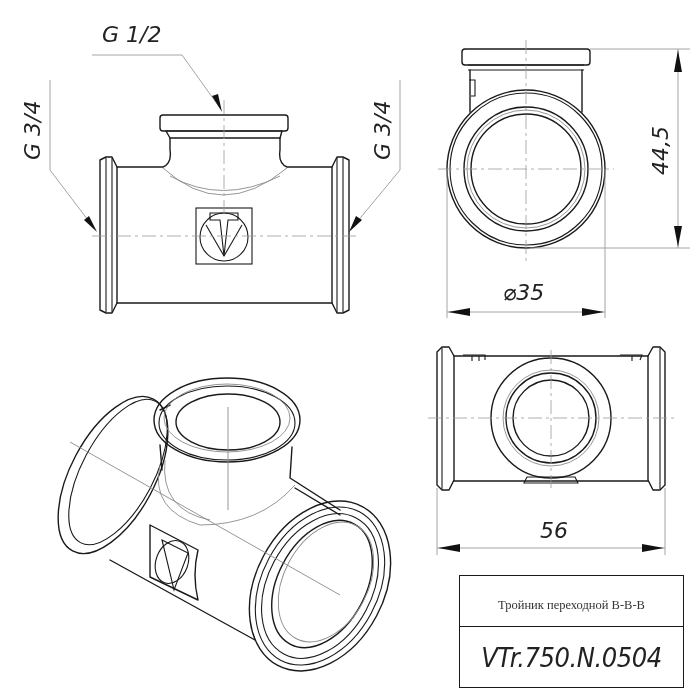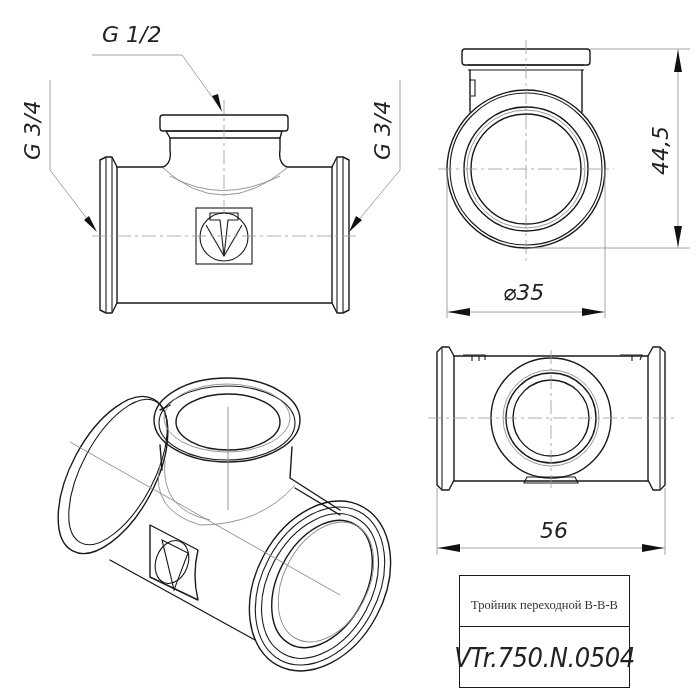--- a/index.html
+++ b/index.html
@@ -5,21 +5,21 @@
   html, body { margin: 0; padding: 0; background: #ffffff; }
   body { width: 700px; height: 700px; position: relative; overflow: hidden; }
   #drawing { position: absolute; left: 0; top: 0; width: 700px; height: 700px; }
   .ol { fill: none; stroke: #1a1a1a; stroke-width: 1.4; stroke-linejoin: round; stroke-linecap: round; }
   .ol2 { fill: none; stroke: #1a1a1a; stroke-width: 1.1; }
   .thin { fill: none; stroke: #8a8a8a; stroke-width: 0.9; }
   .cl { fill: none; stroke: #9a9a9a; stroke-width: 0.8; stroke-dasharray: 14 4 3 4; }
   .dim { fill: none; stroke: #9a9a9a; stroke-width: 0.9; }
   .arrow { fill: #111; stroke: none; }
   .dimtxt { font-family: "DejaVu Sans", sans-serif; font-style: italic; font-size: 22px; fill: #222; }
-  .title-block { position: absolute; left: 459px; top: 575px; width: 171px; height: 113px;
+  .title-block { position: absolute; left: 459px; top: 575px; width: 225px; height: 113px;
                  border: 1.6px solid #1a1a1a; box-sizing: border-box; background: #fff; }
   .tb-name { height: 51px; border-bottom: 1.6px solid #1a1a1a; box-sizing: border-box;
              display: flex; align-items: center; justify-content: center;
              font-family: "Liberation Serif", serif; font-size: 12.5px; color: #333; padding-top: 8px; }
   .tb-code { height: 60px; display: flex; align-items: center; justify-content: center;
              font-family: "DejaVu Sans", sans-serif; font-style: italic; font-weight: 200;
              font-size: 27px; color: #222; letter-spacing: -0.5px; transform: scaleX(0.9); }
 </style>
 </head>
 <body>

